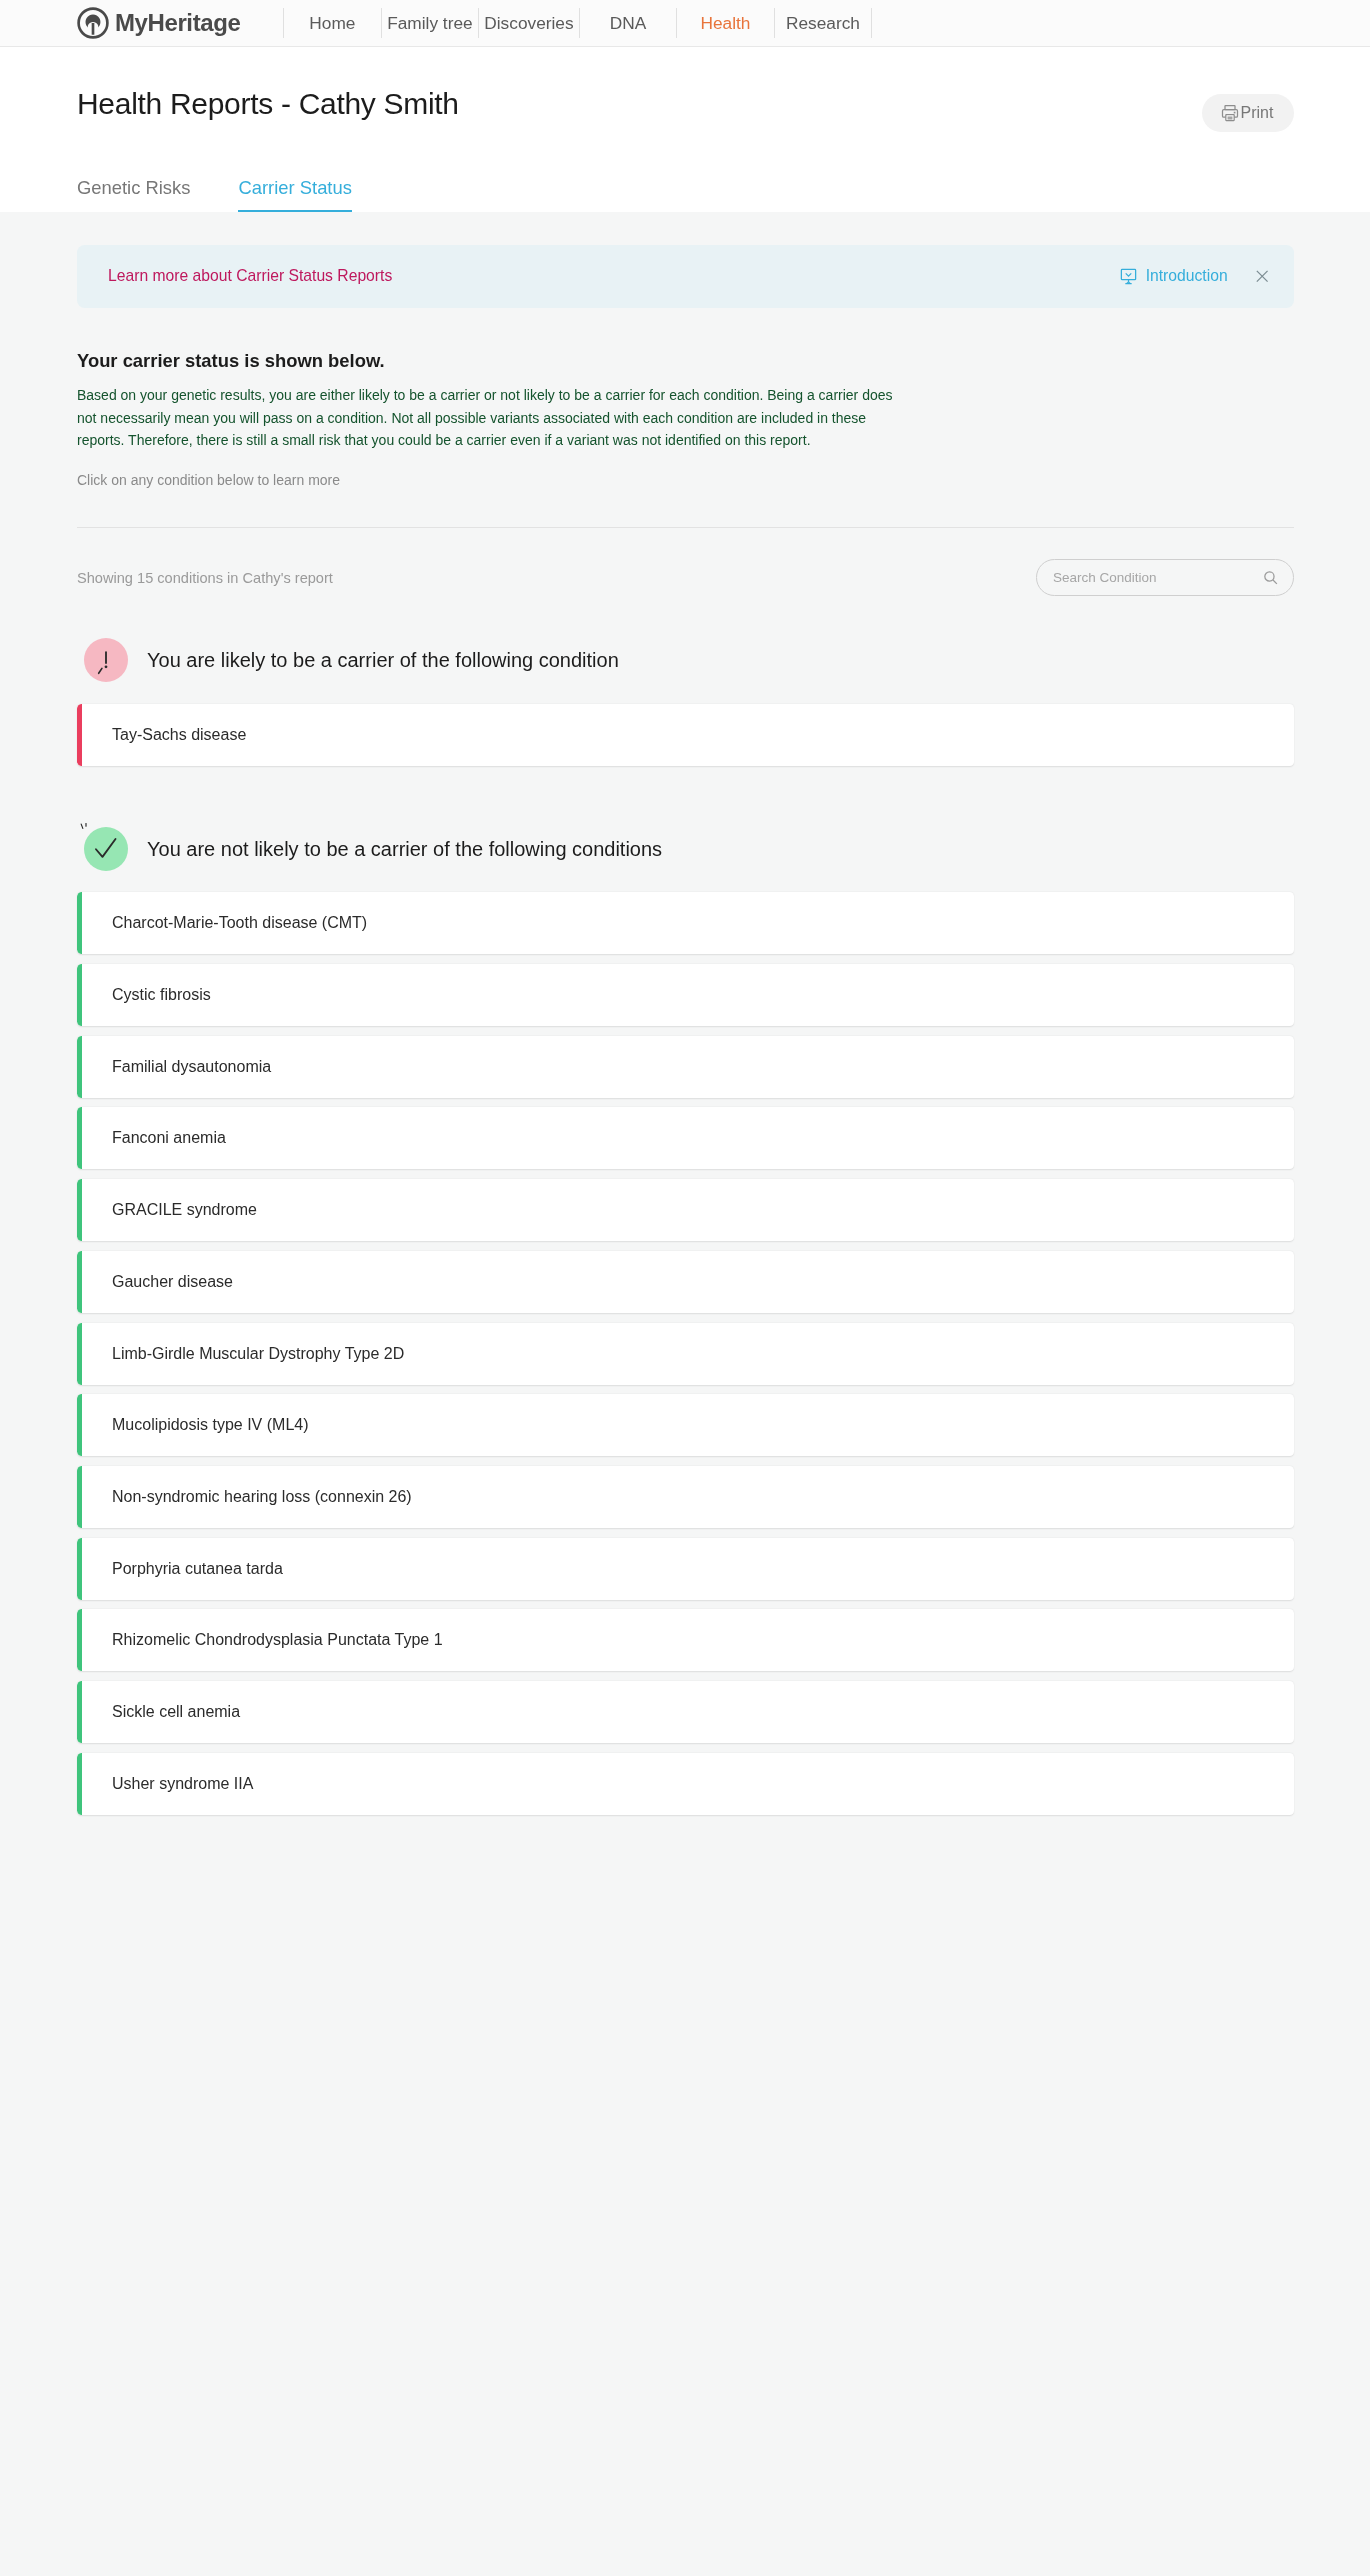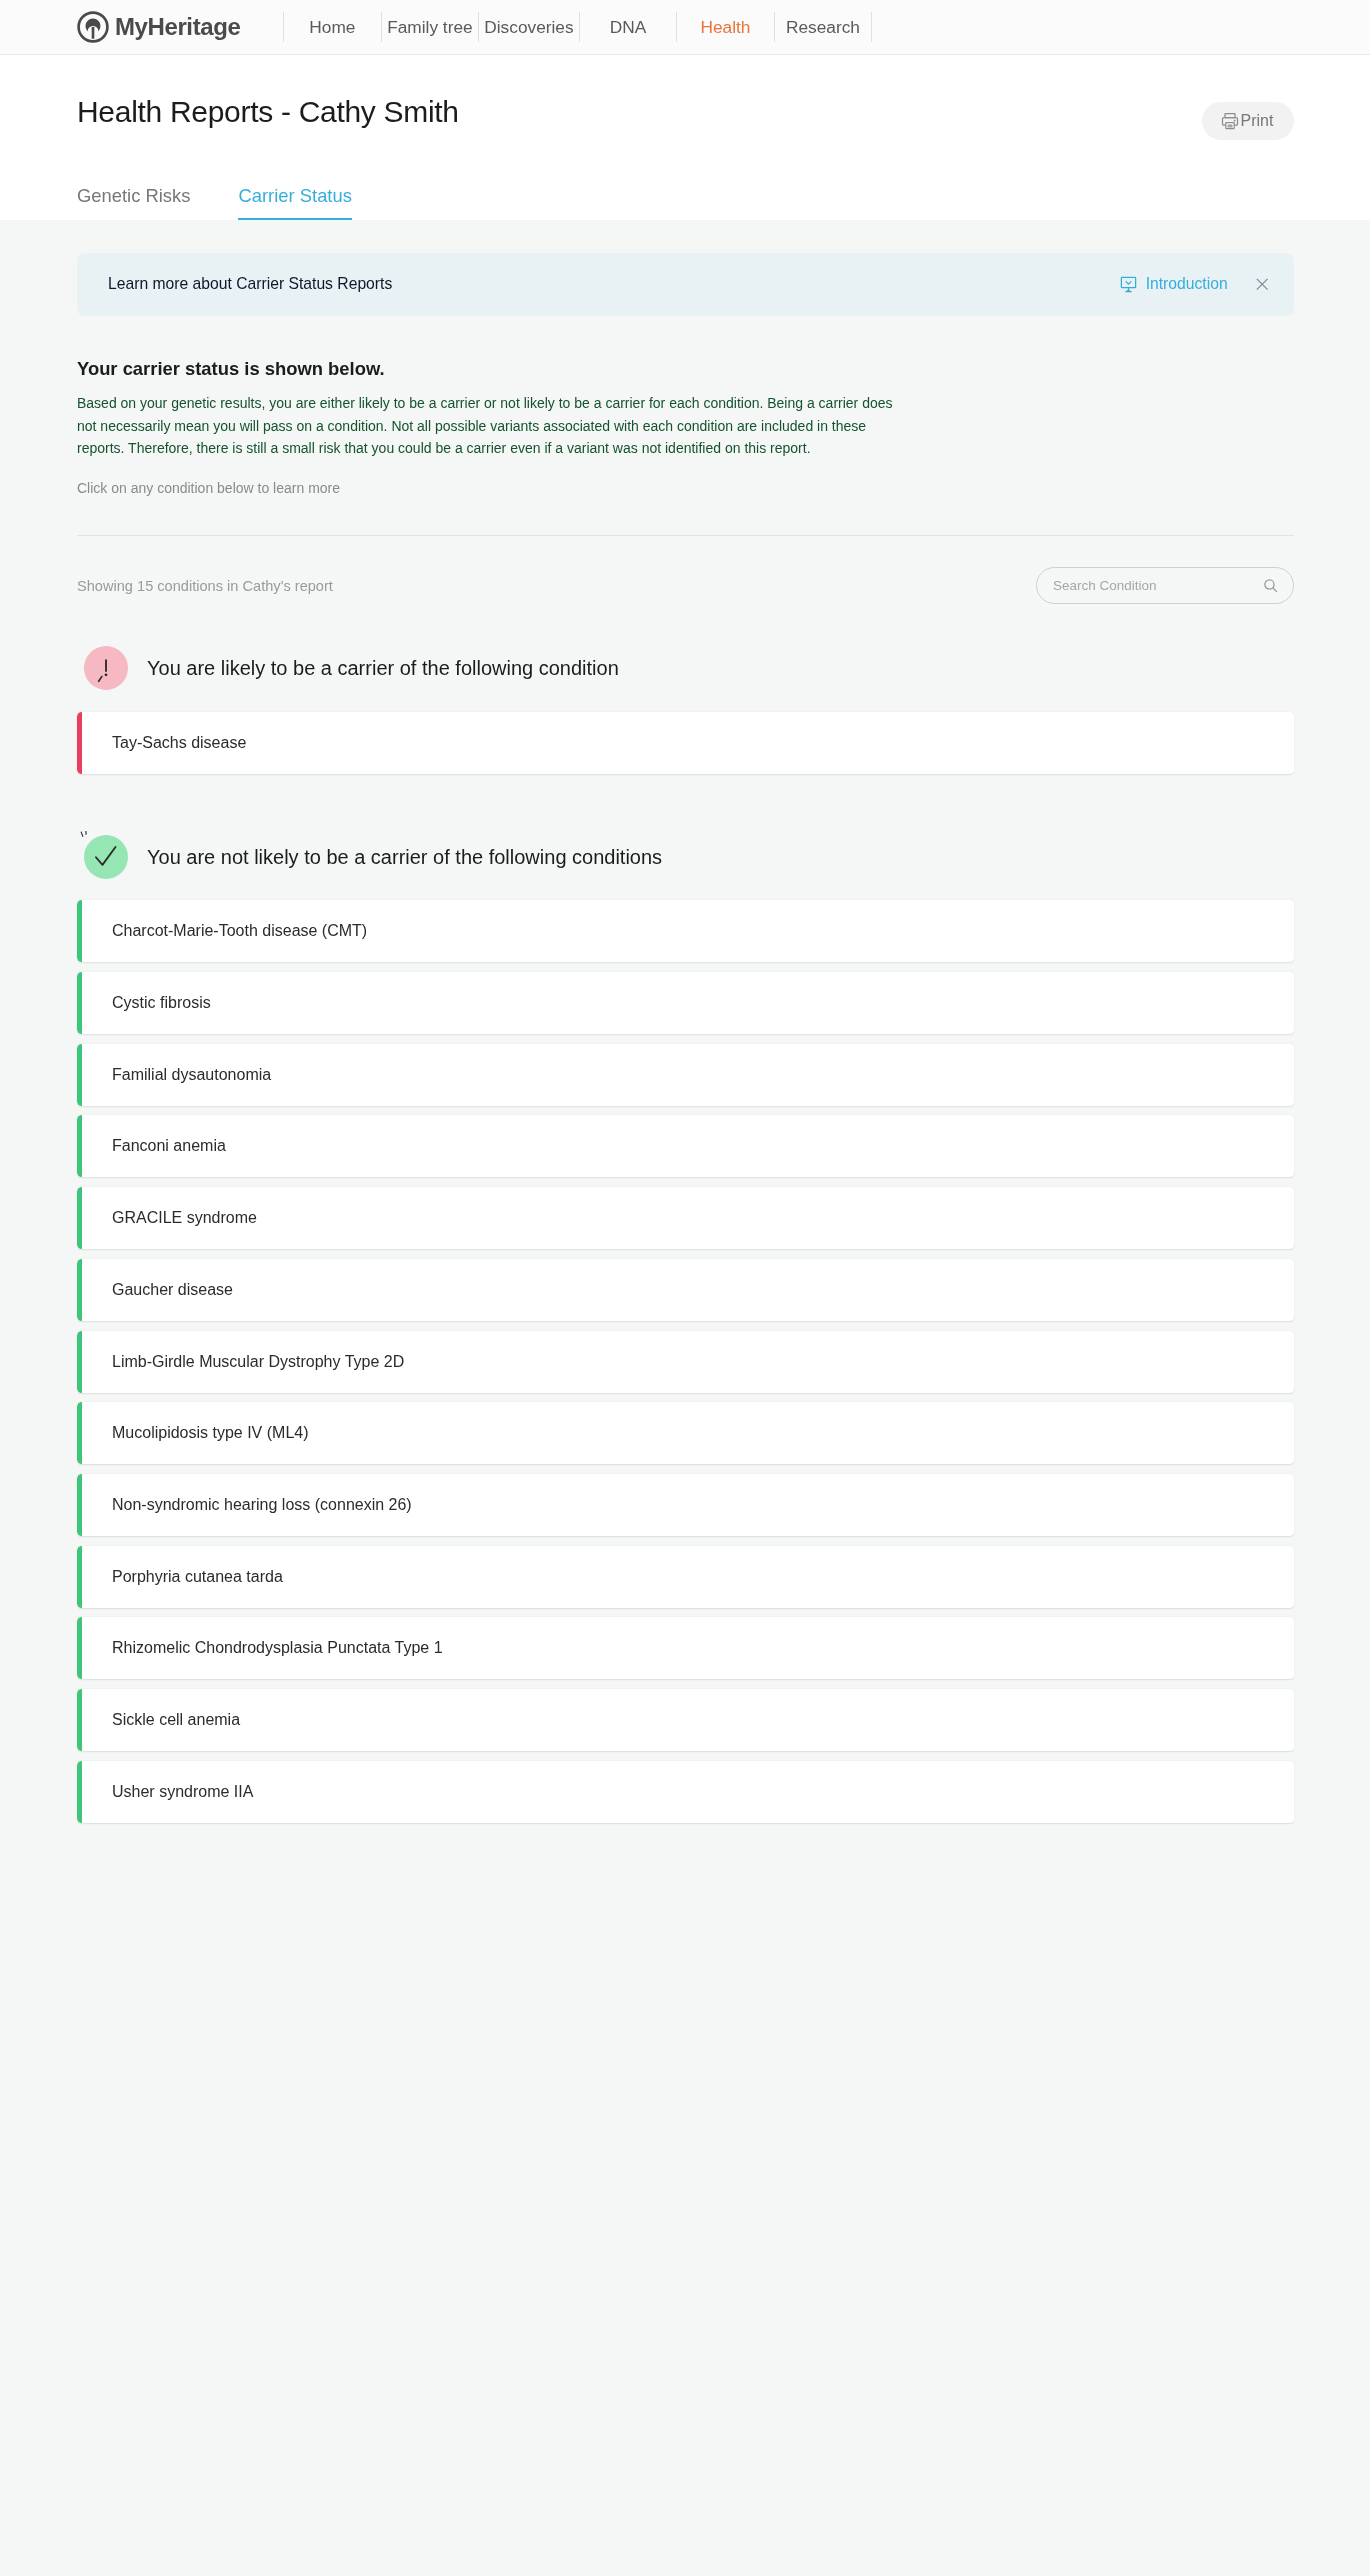--- a/index.html
+++ b/index.html
@@ -6,21 +6,21 @@
 
   html, body {
     width: 1371px;
     background: #f5f6f6;
     font-family: "Liberation Sans", sans-serif;
     -webkit-font-smoothing: antialiased;
   }
 
   
   .topnav {
-    height: 55px;
+    height: 47px;
     background: #fbfbfb;
     border-bottom: 0.5px solid #e8e8e8;
     display: flex;
     align-items: center;
     padding-left: 77px;
   }
   .logo {
     display: flex;
     align-items: center;
     gap: 6px;
@@ -115,21 +115,21 @@
     margin-top: 33px;
     background: #e8f2f5;
     border-radius: 7.6px;
     height: 63px;
     display: flex;
     align-items: center;
     padding: 0 23px 0 31px;
   }
   .banner-text {
     font-size: 15.7px;
-    color: #0f172a;
+    color: #be185d;
     flex: 1;
   }
   .banner-link {
     display: inline-flex;
     align-items: center;
     gap: 7.6px;
     color: #35aedb;
     font-size: 15.7px;
     cursor: pointer;
     margin-right: 25px;

